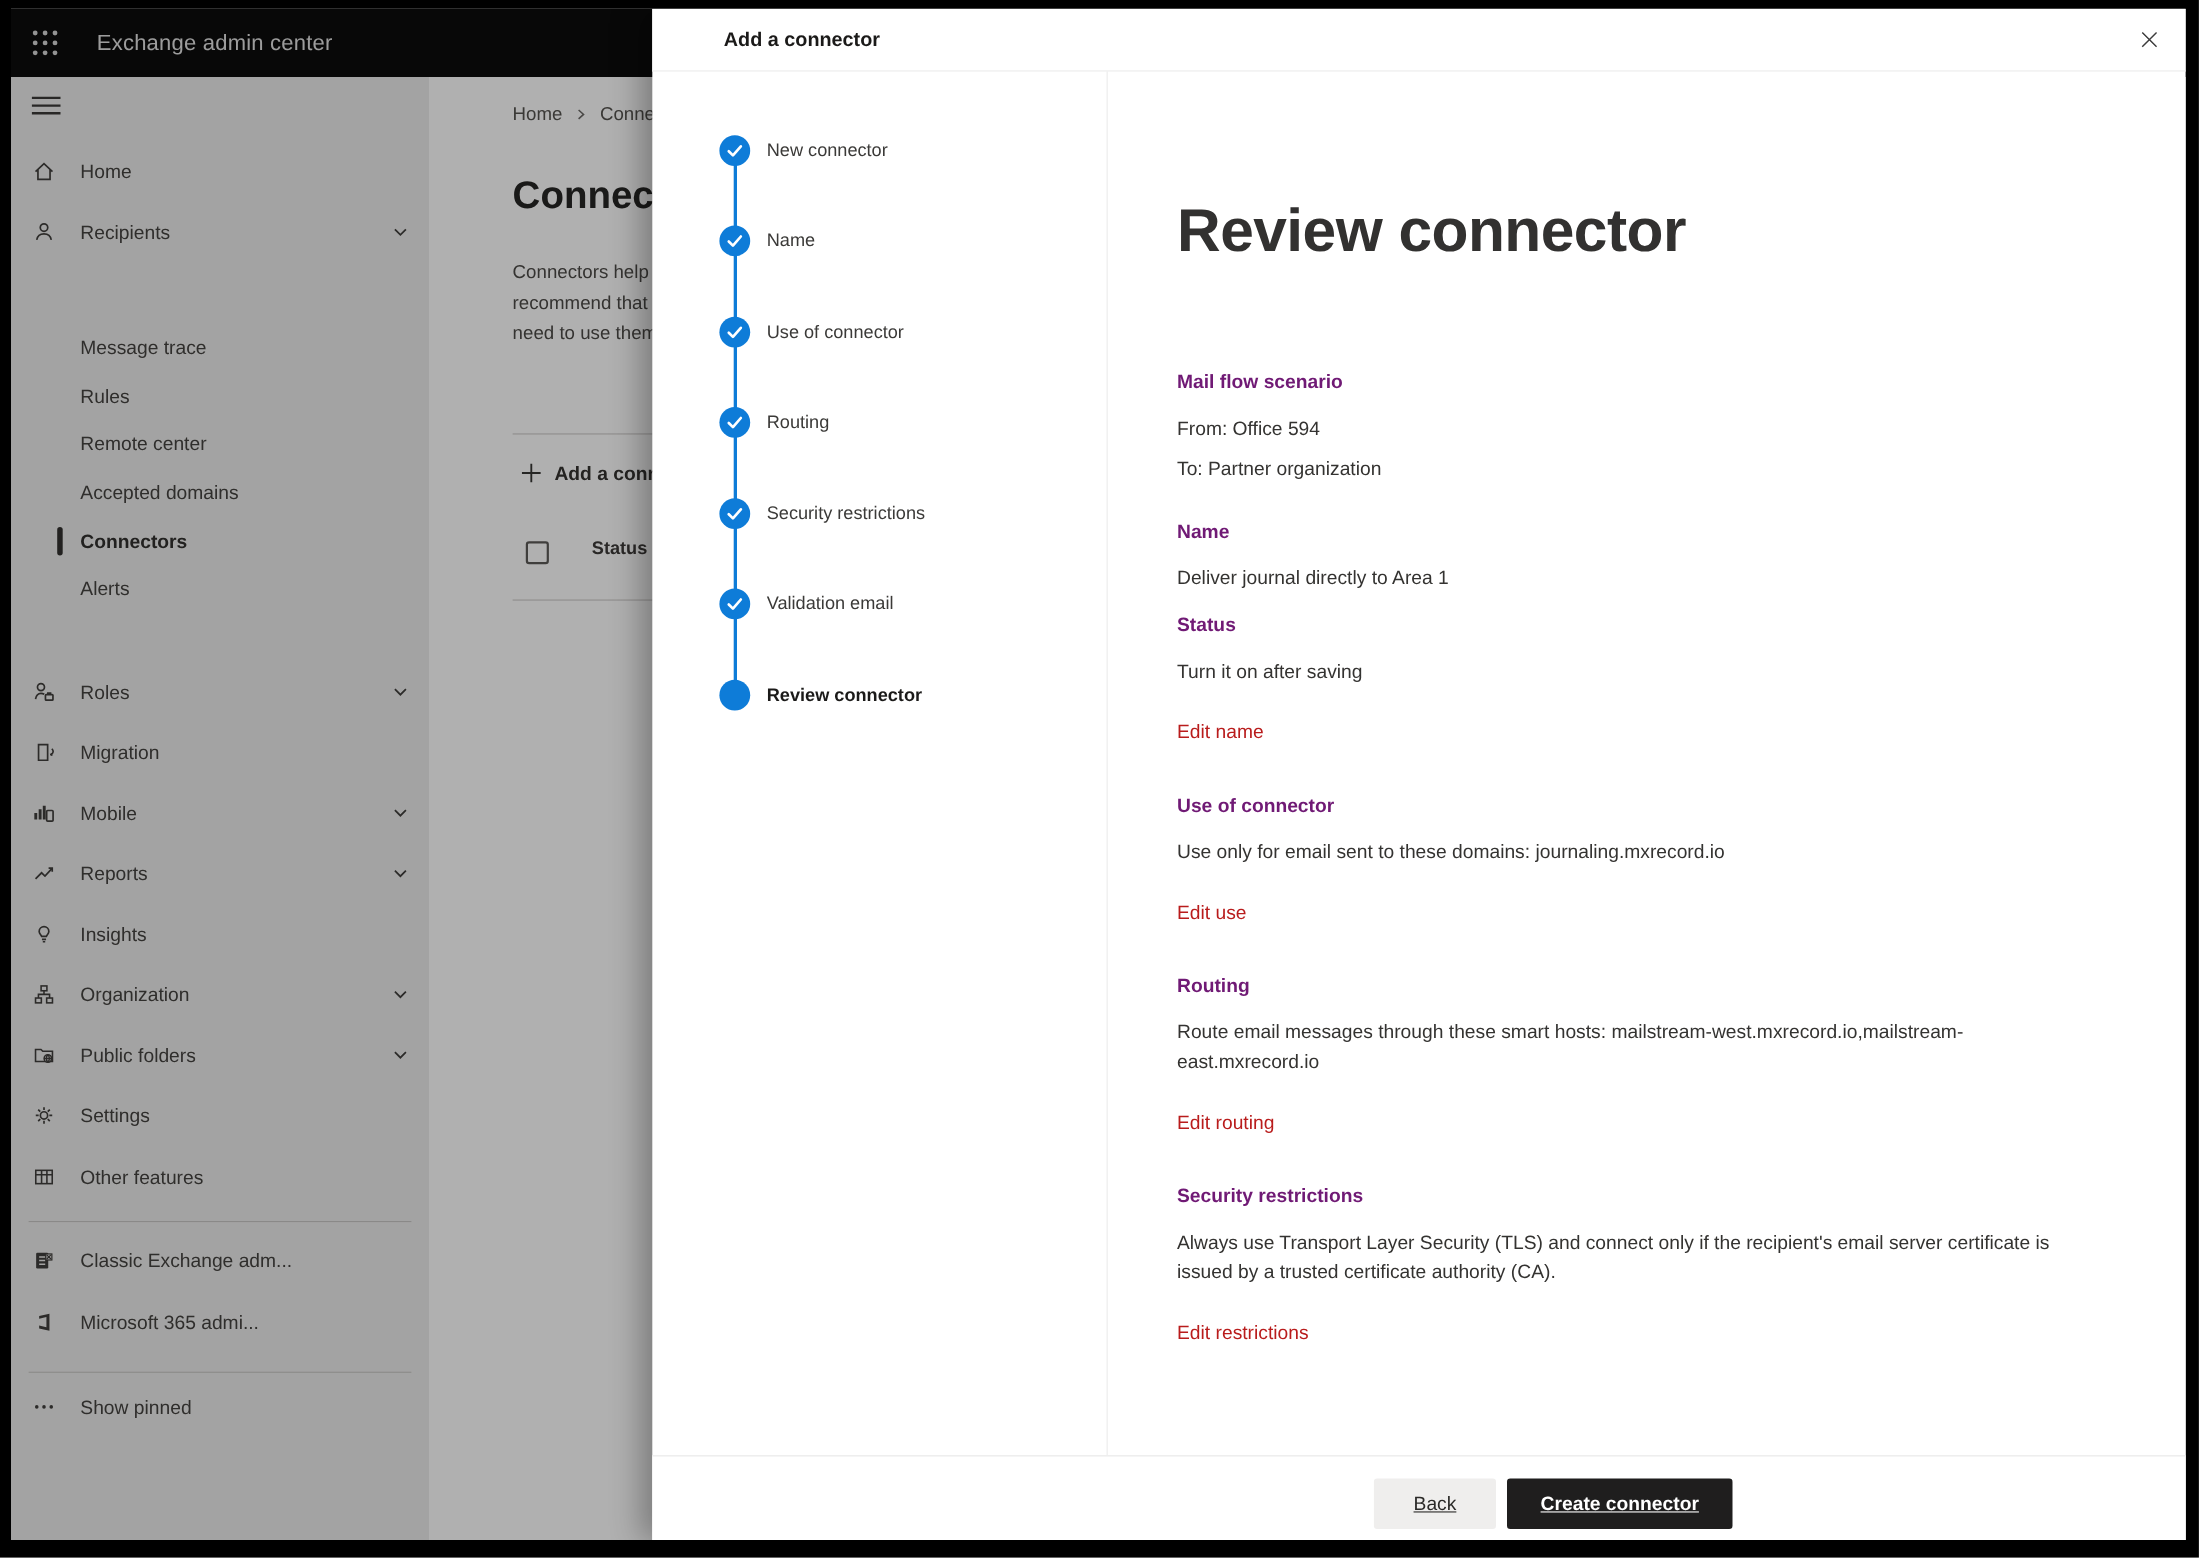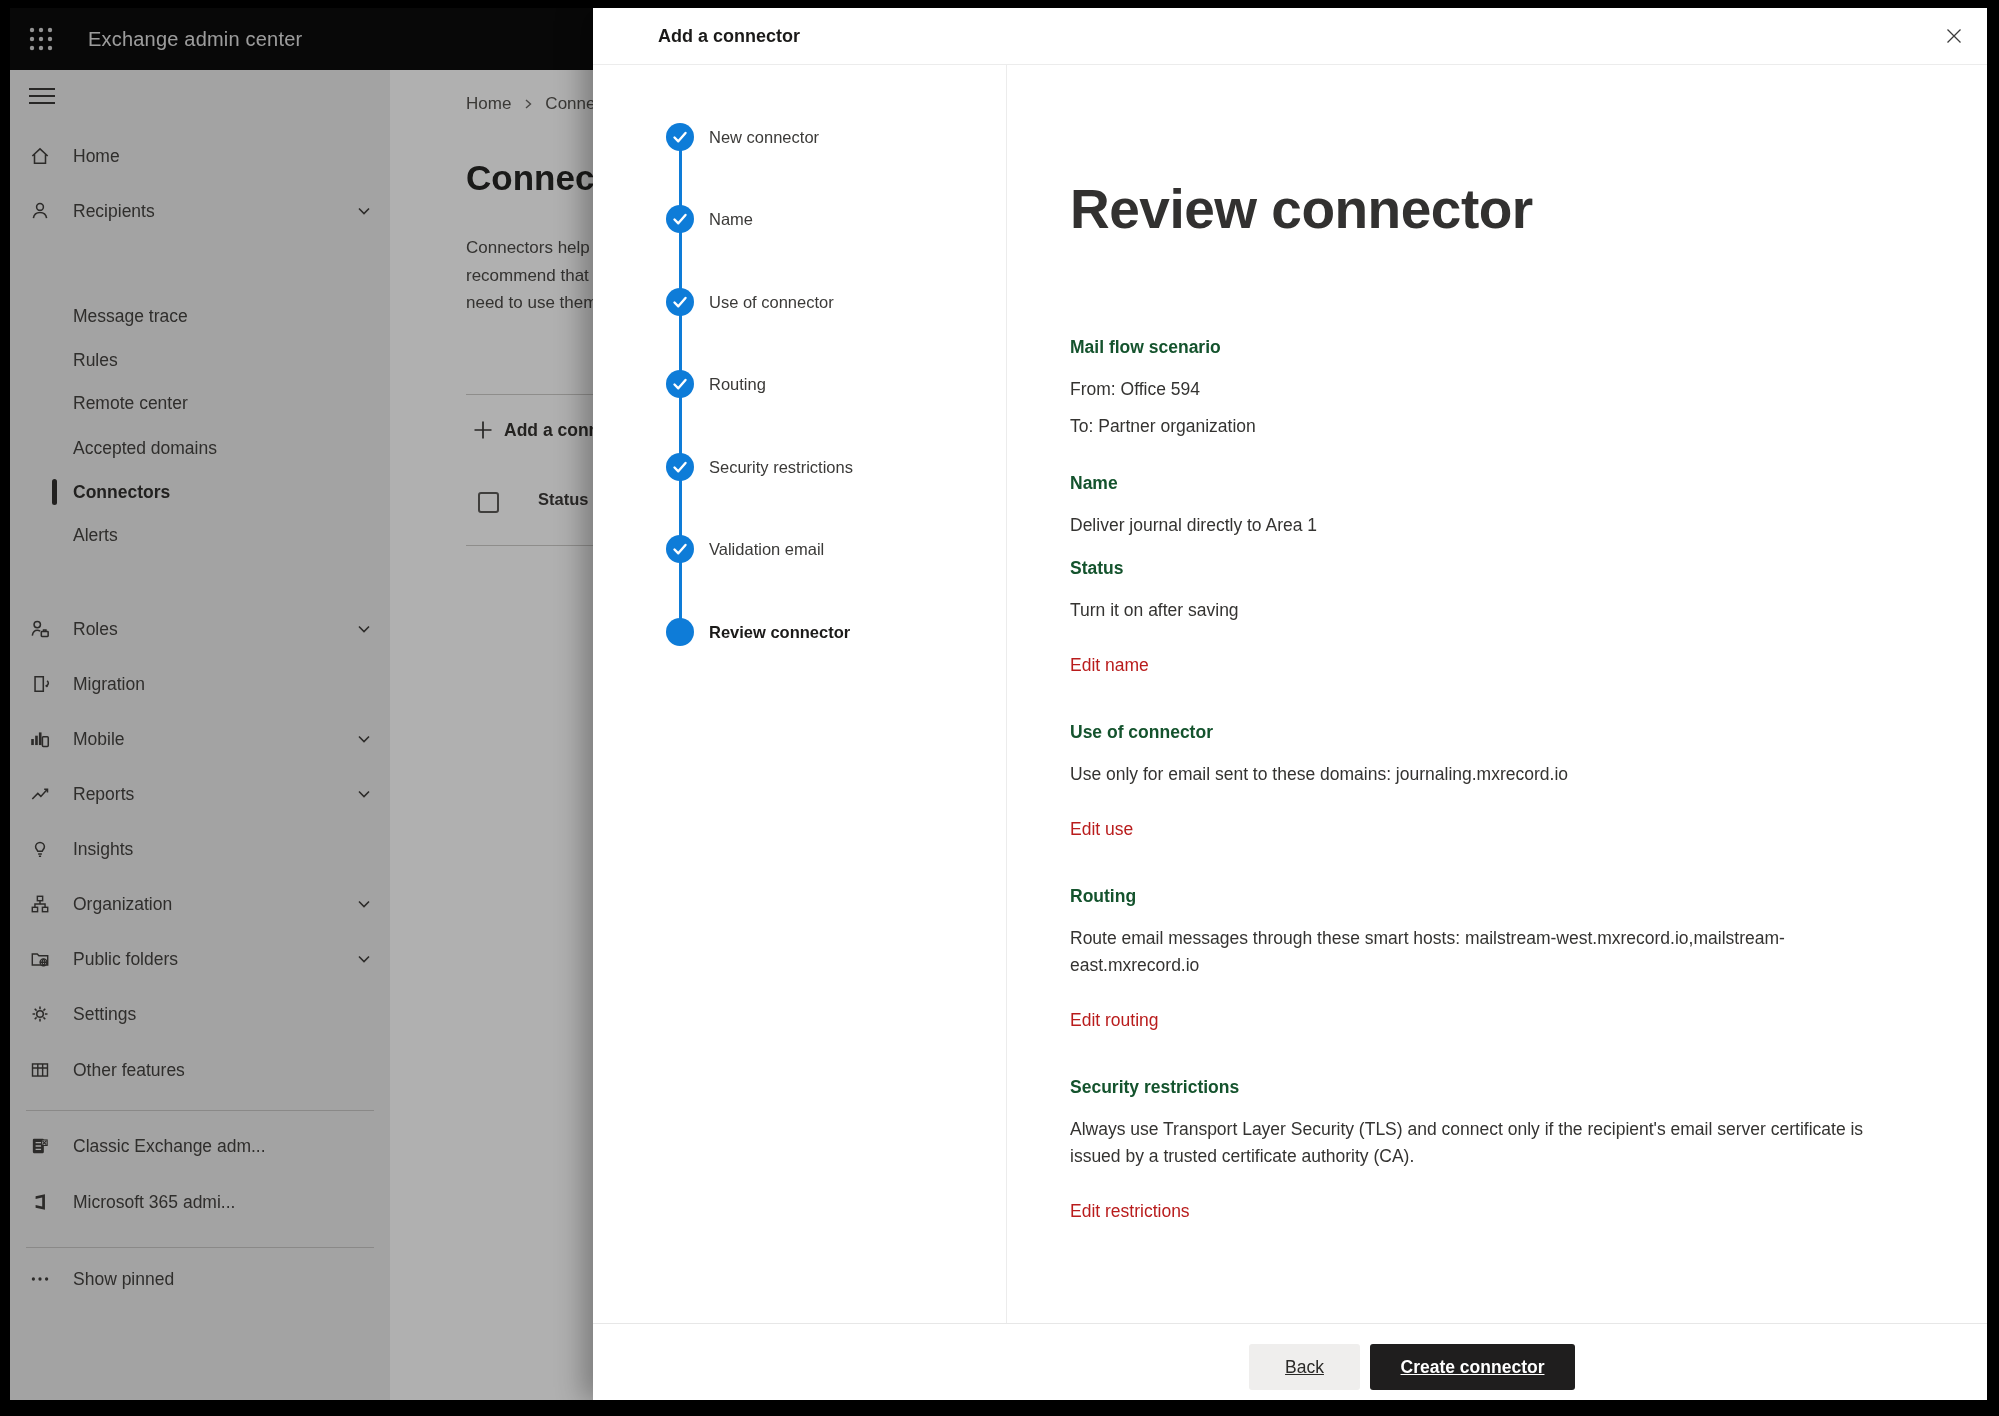--- a/index.html
+++ b/index.html
@@ -47,34 +47,34 @@
   
   .dim { position:absolute; inset:0; background:rgba(0,0,0,0.31); z-index:5; }
 
   
   .modal { position:absolute; left:583px; top:0; right:0; bottom:0; background:#fff; z-index:10; box-shadow:-10px 0 26px rgba(0,0,0,0.30); }
   .modal-header { position:absolute; left:0; top:0; right:0; height:57px; border-bottom:1px solid #ececec; background:#fff; }
   .modal-title { position:absolute; left:65px; top:0; line-height:57px; font-size:18px; font-weight:bold; color:#1b1a19; }
   .modal-close { position:absolute; right:18px; top:13px; width:30px; height:30px; background:none; border:none; cursor:pointer; color:#3c3c3c; padding:5px; }
 
   
-  .steps { position:absolute; left:12px; top:57px; width:413px; bottom:77px; }
+  .steps { position:absolute; left:0; top:57px; width:413px; bottom:77px; }
   .step-line { position:absolute; left:73.5px; top:72px; width:3px; height:495px; background:#0e7cd8; }
   .step { position:absolute; left:0; width:100%; height:28px; cursor:pointer; }
   .step-dot { position:absolute; left:61px; top:0; width:28px; height:28px; border-radius:50%; background:#0e7cd8; }
   .step-label { position:absolute; left:104px; top:0; line-height:28px; font-size:16.5px; color:#3b3a38; white-space:nowrap; }
   .step.current .step-label { font-weight:bold; color:#1b1a19; }
   .vdiv { position:absolute; left:413px; top:57px; height:1258px; width:1px; background:#ececec; }
 
   
   .content { position:absolute; left:477px; top:0; width:800px; padding-top:168px; }
   .rv-h1 { font-size:55px; line-height:66px; font-weight:bold; color:#323130; letter-spacing:-.5px; margin:0 0 92px; }
   .sec { margin-bottom:30px; }
   .sec.tight { margin-bottom:5px; }
-  .sec-h { font-size:17.5px; line-height:27px; font-weight:bold; color:#14532d; margin:16px 0 15px; }
+  .sec-h { font-size:17.5px; line-height:27px; font-weight:bold; color:#701a75; margin:16px 0 15px; }
   .sec-p { font-size:17.5px; line-height:27px; color:#343331; margin:0 0 10px; overflow-wrap:break-word; }
   .sec-edit { display:inline-block; font-size:17.5px; line-height:27px; color:#b91c1c; cursor:pointer; margin:18px 0 10px; }
 
   
   .modal-footer { position:absolute; left:0; right:0; bottom:0; height:77px; border-top:1px solid #e7e7e7; background:#fff; }
   .btn { position:absolute; top:20px; height:46px; border:none; border-radius:3px; font-family:"Liberation Sans",sans-serif; font-size:17.5px; cursor:pointer;text-decoration:underline; }
   .btn-back { left:656px; width:111px; background:#efeeed; color:#2b2a28; }
   .btn-create { left:777px; width:205px; background:#1f1e1e; color:#ffffff; font-weight:bold; }
 
   svg { display:block; }

